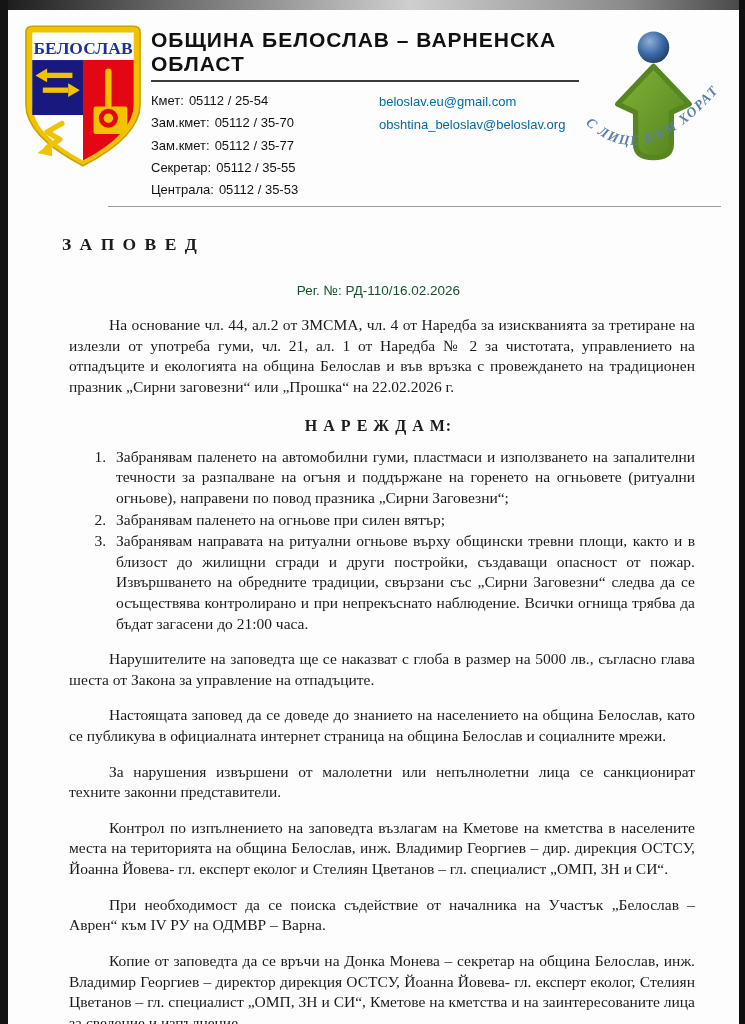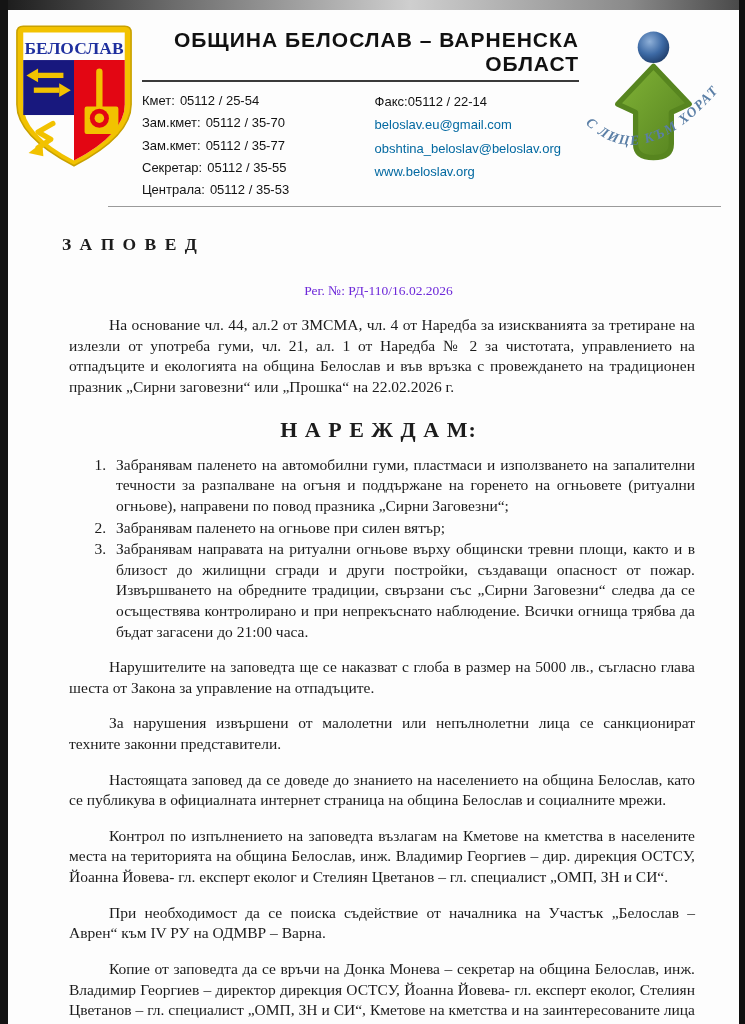--- a/index.html
+++ b/index.html
@@ -9,45 +9,45 @@
     background:#fdfdfd;
     font-family:"Liberation Serif","DejaVu Serif",serif;
     color:#1c1c1c;
     border-left:8px solid #141414;
     border-right:6px solid #0f0f0f;
   }
   .top-strip { height:10px; width:100%;
     background:linear-gradient(90deg,#1e1e1e 0%,#6a6a6a 22%,#cfcfcf 55%,#8a8a8a 85%,#4a4a4a 100%); }
 
   
-  .header { display:flex; padding:12px 14px 0 2px; align-items:flex-start; }
+  .header { display:flex; padding:12px 14px 0 11px; align-items:flex-start; }
   .crest { width:128px; flex:0 0 128px; }
   .header-center { flex:1; padding:0 4px; }
   .muni-title {
     font-family:"Liberation Sans","DejaVu Sans",sans-serif;
     font-weight:bold; font-size:21px; letter-spacing:1px;
-    text-align:right; color:#111; padding:6px 0 4px 0;
+    text-align:left; color:#111; padding:6px 0 4px 0;
     border-bottom:2px solid #3a3a3a;
   }
   .contacts { display:flex; margin-top:8px; font-size:13px; }
   .contacts-left { flex:1.05; font-family:"Liberation Sans","DejaVu Sans",sans-serif; line-height:1.72; color:#131313; }
   .contacts-right { flex:1; font-family:"Liberation Sans","DejaVu Sans",sans-serif; line-height:1.8; padding-left:18px; }
   .contact-line .c-label { margin-right:5px; }
   .link { color:#0369a1; text-decoration:none; display:block; }
   .fax-line { color:#131313; }
   .motto-logo { width:142px; flex:0 0 142px; margin-top:2px; }
   .header-rule { border-bottom:1.5px solid #9a9a9a; margin:4px 18px 0 100px; }
 
   
   .doc { padding:16px 44px 0 54px; font-size:15.5px; line-height:1.33; text-align:justify; }
   .doc-title { text-align:left; font-weight:bold; font-size:17.5px; margin-top:10px; letter-spacing:2px; }
-  .reg-line { text-align:center; font-family:Liberation Serif, serif;
-              font-size:13.5px; color:#6d28d9; margin-top:26px; }
+  .reg-line { text-align:center; font-family:Liberation Sans, sans-serif;
+              font-size:13.5px; color:#14532d; margin-top:26px; }
   .para { text-indent:40px; margin-top:15px;margin-left:7px; }
-  .order-heading { text-align:center; font-weight:bold; font-size:22px; margin:18px 0 10px 0; letter-spacing:1px; }
+  .order-heading { text-align:center; font-weight:bold; font-size:16px; margin:18px 0 10px 0; letter-spacing:1px; }
   ol.orders { margin:4px 0 0 30px; padding-left:18px; }
   ol.orders li { padding-left:6px; margin-bottom:1px; }
 </style>
 </head>
 <body>
 
 <div class="scan">
   <div class="top-strip"></div>
 
   <div class="header">
@@ -85,24 +85,22 @@
       <div class="muni-title">ОБЩИНА  БЕЛОСЛАВ  –  ВАРНЕНСКА  ОБЛАСТ</div>
       <div class="contacts">
         <div class="contacts-left">
           <div class="contact-line"><span class="c-label">Кмет:</span><span>05112 / 25-54</span></div>
           <div class="contact-line"><span class="c-label">Зам.кмет:</span><span>05112 / 35-70</span></div>
           <div class="contact-line"><span class="c-label">Зам.кмет:</span><span>05112 / 35-77</span></div>
           <div class="contact-line"><span class="c-label">Секретар:</span><span>05112 / 35-55</span></div>
           <div class="contact-line"><span class="c-label">Централа:</span><span>05112 / 35-53</span></div>
         </div>
         <div class="contacts-right">
-          <div class="fax-line"><span class="c-label">Факс:</span><span>05112 / 22-14</span></div>
           <a class="link" href="#">beloslav.eu@gmail.com</a>
           <a class="link" href="#">obshtina_beloslav@beloslav.org</a>
-          <a class="link" href="#">www.beloslav.org</a>
         </div>
       </div>
     </div>
 
     <div class="motto-logo">
       <svg width="142" height="158" viewBox="0 0 135 150">
         <defs>
           <radialGradient id="headGrad" cx="38%" cy="32%" r="75%">
             <stop offset="0%" stop-color="#8fb0d8"></stop>
             <stop offset="55%" stop-color="#3d6aa5"></stop>
@@ -132,21 +130,21 @@
 
     <div class="order-heading">Н А Р Е Ж Д А М:</div>
 
     <ol class="orders">
       <li>Забранявам паленето на автомобилни гуми, пластмаси и използването на запалителни течности за разпалване на огъня и поддържане на горенето на огньовете (ритуални огньове), направени по повод празника „Сирни Заговезни“;</li>
       <li>Забранявам паленето на огньове при силен вятър;</li>
       <li>Забранявам направата на ритуални огньове върху общински тревни площи, както и в близост до жилищни сгради и други постройки, създаващи опасност от пожар. Извършването на обредните традиции, свързани със „Сирни Заговезни“ следва да се осъществява контролирано и при непрекъснато наблюдение. Всички огнища трябва да бъдат загасени до 21:00 часа.</li>
     </ol>
 
     <p class="para">Нарушителите на заповедта ще се наказват с глоба в размер на 5000 лв., съгласно глава шеста от Закона за управление на отпадъците.</p>
+    <p class="para">Настоящата заповед да се доведе до знанието на населението на община Белослав, като се публикува в официалната интернет страница на община Белослав и социалните мрежи.</p>
     <p class="para">За нарушения извършени от малолетни или непълнолетни лица се санкционират техните законни представители.</p>
-    <p class="para">Настоящата заповед да се доведе до знанието на населението на община Белослав, като се публикува в официалната интернет страница на община Белослав и социалните мрежи.</p>
     <p class="para">Контрол по изпълнението на заповедта възлагам на Кметове на кметства в населените места на територията на община Белослав, инж. Владимир Георгиев – дир. дирекция ОСТСУ, Йоанна Йовева- гл. експерт еколог и Стелиян Цветанов – гл. специалист „ОМП, ЗН и СИ“.</p>
     <p class="para">При необходимост да се поиска съдействие от началника на Участък „Белослав – Аврен“ към IV РУ на ОДМВР – Варна.</p>
     <p class="para">Копие от заповедта да се връчи на Донка Монева – секретар на община Белослав, инж. Владимир Георгиев – директор дирекция ОСТСУ, Йоанна Йовева- гл. експерт еколог, Стелиян Цветанов – гл. специалист „ОМП, ЗН и СИ“, Кметове на кметства и на заинтересованите лица за сведение и изпълнение..</p>
 
   </div>
 
 </div>
 
 </body></html>

